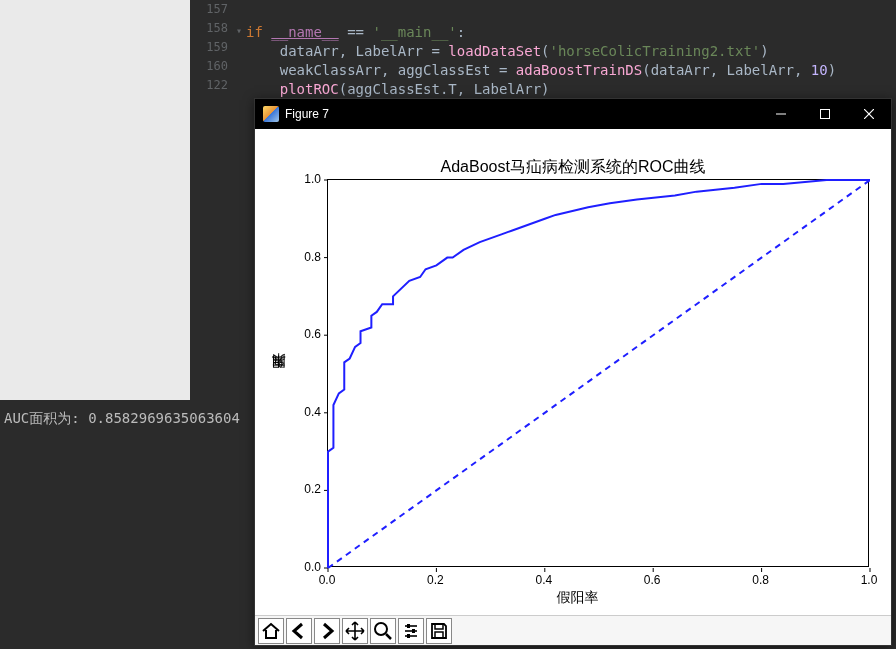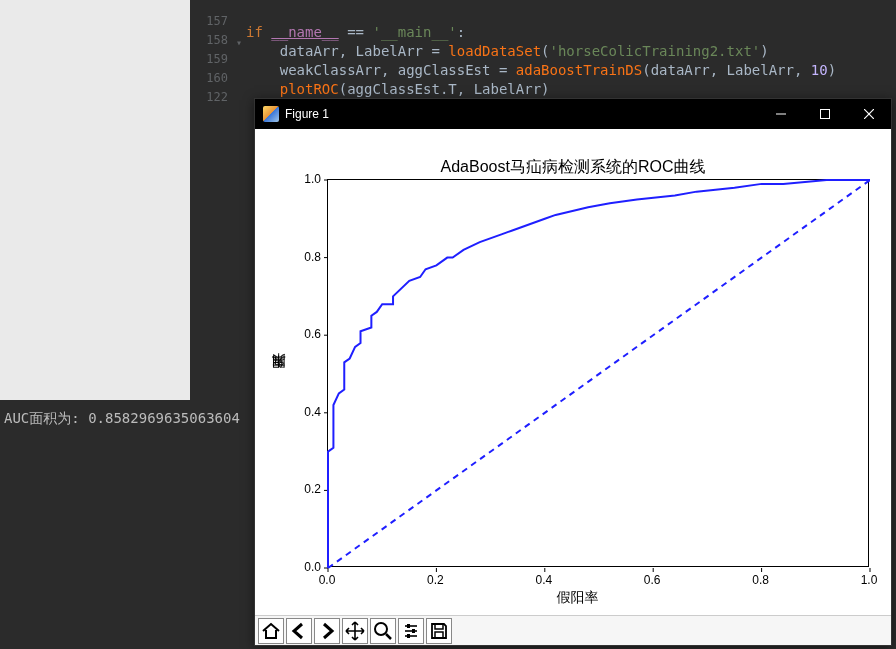--- a/index.html
+++ b/index.html
@@ -23,40 +23,40 @@
     width: 706px; height: 649px;
     background: #2b2b2b;
   }
   .gutter {
     position: absolute;
     left: 0; top: 0;
     width: 44px;
     color: #606366;
     font-size: 12px;
     text-align: right;
-    padding-top: 12px;
+    padding-top: 0;
     line-height: 19px;
   }
   .gutter div { padding-right: 6px; position: relative; }
   .fold-mark {
     position: absolute;
     right: -8px;
     top: 2px;
     color: #606366;
     font-size: 10px;
   }
   .code {
     position: absolute;
     left: 56px; top: 4px;
     font-size: 14px;
     line-height: 19px;
     white-space: pre;
   }
   .kw { color: #cc7832; }
-  .fn { color: #f97316; }
+  .fn { color: #f9a8d4; }
   .name { color: #b376b1; text-decoration: underline; }
   .str { color: #6a8759; }
   .num { color: #c4b5fd; }
   .dflt { color: #a9b7c6; }
   .op { color: #a9b7c6; }
   .console {
     position: absolute;
     left: 0; top: 400px;
     width: 896px;
     color: #bbb;
@@ -179,21 +179,21 @@
   <div class="code" id="code"><div>&nbsp;</div><div><span class="kw">if</span> <span class="name">__name__</span> <span class="op">==</span> <span class="str">'__main__'</span><span class="dflt">:</span></div><div>    <span class="dflt">dataArr</span><span class="op">,</span> <span class="dflt">LabelArr</span> <span class="op">=</span> <span class="fn">loadDataSet</span><span class="dflt">(</span><span class="str">'horseColicTraining2.txt'</span><span class="dflt">)</span></div><div>    <span class="dflt">weakClassArr</span><span class="op">,</span> <span class="dflt">aggClassEst</span> <span class="op">=</span> <span class="fn">adaBoostTrainDS</span><span class="dflt">(dataArr</span><span class="op">,</span> <span class="dflt">LabelArr</span><span class="op">,</span> <span class="num">10</span><span class="dflt">)</span></div><div>    <span class="fn">plotROC</span><span class="dflt">(aggClassEst.T</span><span class="op">,</span> <span class="dflt">LabelArr)</span></div></div>
 </div>
 
 <div class="console">
   <span>AUC面积为: 0.8582969635063604</span>
 </div>
 
 <div class="figure-window">
   <div class="titlebar">
     <div class="title-icon"></div>
-    <div class="title-text">Figure 1</div>
+    <div class="title-text">Figure 7</div>
     <div class="title-btn">
       <svg width="10" height="10">
           <line x1="0" y1="5" x2="10" y2="5" stroke="#fff" stroke-width="1"></line>
         </svg>
     </div>
     <div class="title-btn">
       <svg width="10" height="10">
           <rect x="0.5" y="0.5" width="9" height="9" fill="none" stroke="#fff" stroke-width="1"></rect>
         </svg>
     </div>

